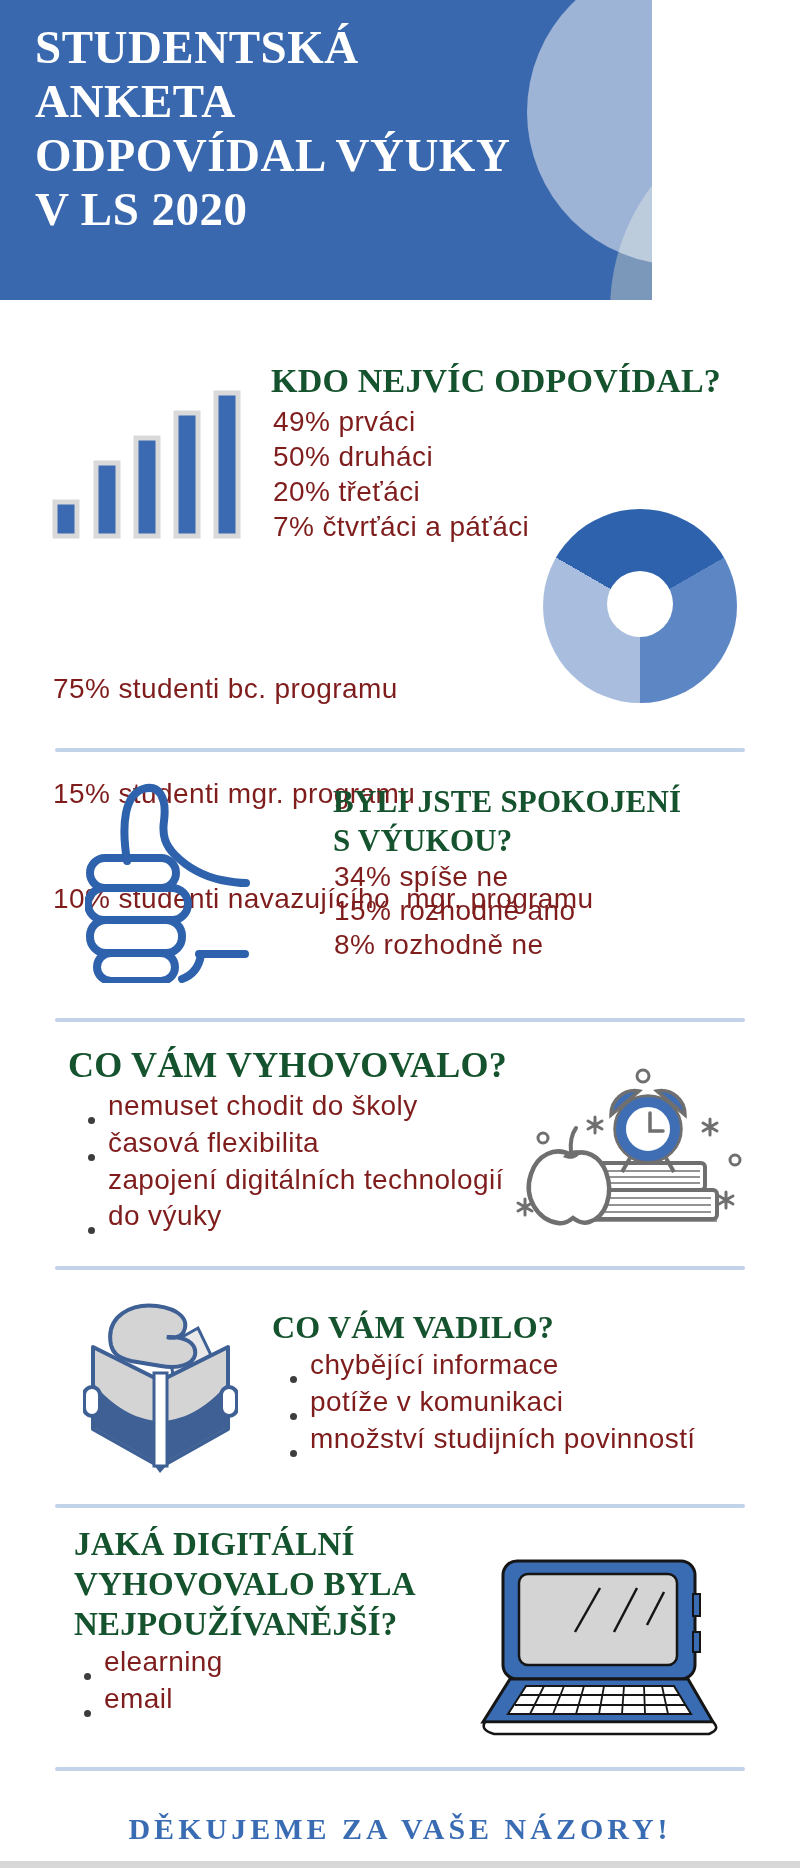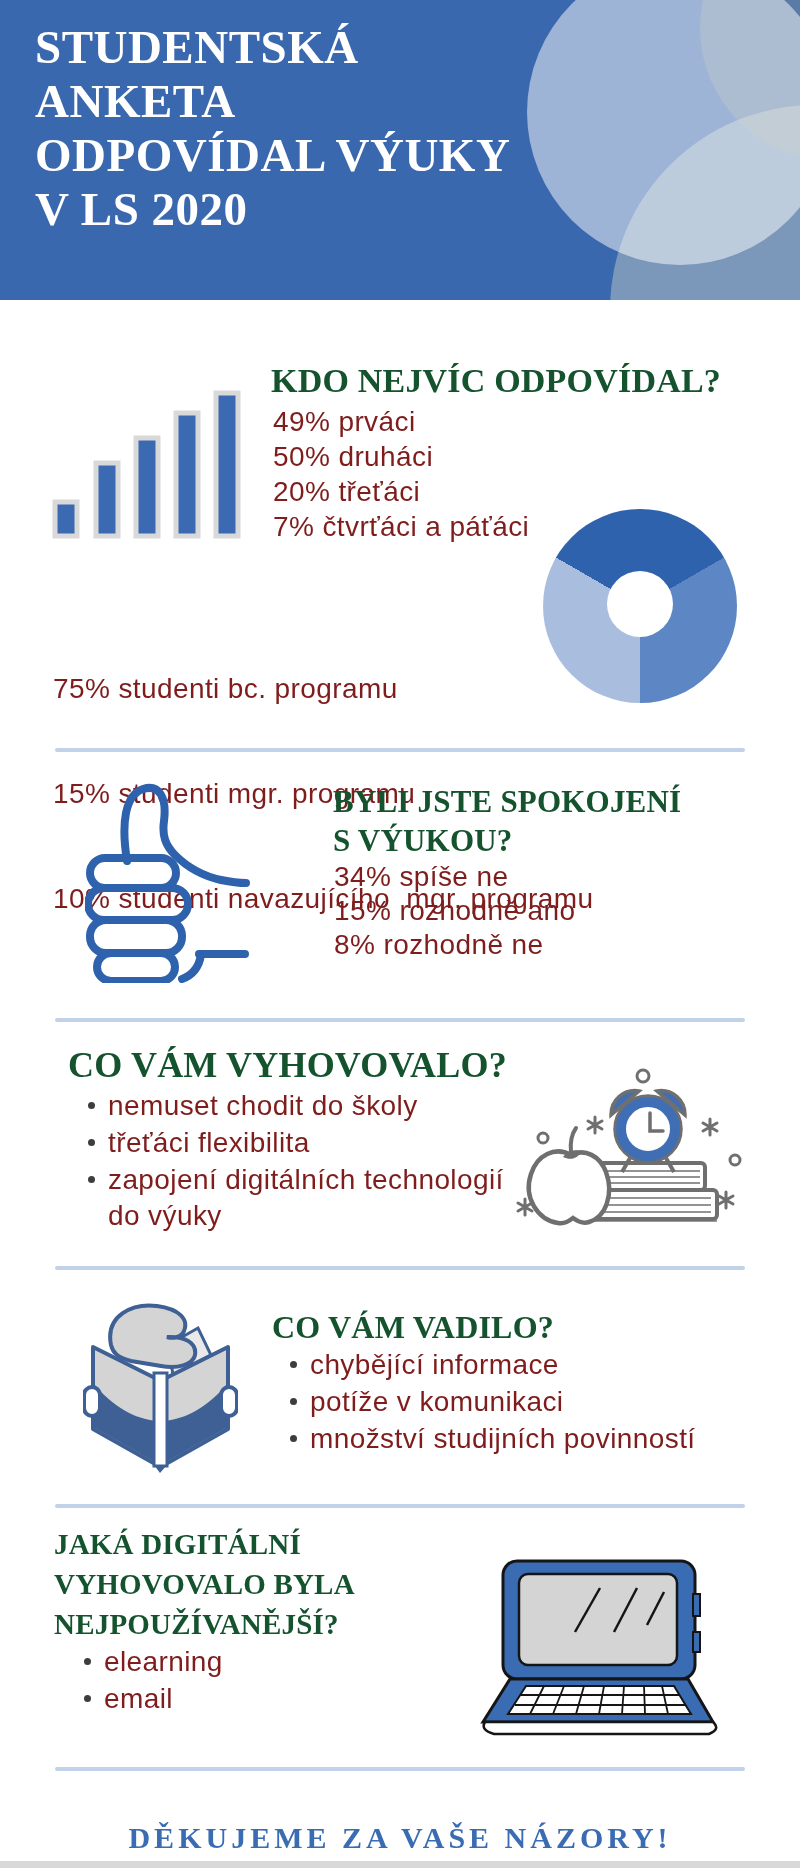--- a/index.html
+++ b/index.html
@@ -1,48 +1,48 @@
 <!DOCTYPE html>
 <html><head>
 <meta charset="utf-8">
 <style>
   html,body {margin:0; padding:0; background:#ffffff;}
   #page {position:relative; width:800px; height:1868px; background:#ffffff; overflow:hidden;
          font-family:"Liberation Sans", sans-serif;}
 
   
-  .header-band {position:absolute; left:0; top:0; width:800px; height:300px; background:#3a68ae; overflow:hidden;}
+  .header-band {position:absolute; left:0; top:0; width:652px; height:300px; background:#3a68ae; overflow:hidden;}
   .hcircle {position:absolute; border-radius:50%;}
   .hc1 {left:527px; top:-41px;  width:306px; height:306px; background:rgba(255,255,255,0.50);}
   .hc2 {left:610px; top:105px;  width:410px; height:410px; background:rgba(205,210,205,0.45);}
   .hc3 {left:700px; top:-104px; width:264px; height:264px; background:rgba(150,160,150,0.35);}
   .main-title {position:absolute; left:35px; top:20px; color:#ffffff;
                font-family:"Liberation Serif", serif; font-weight:700;
                font-size:47px; line-height:54px; letter-spacing:0.5px;}
 
   
   .sec-heading {position:absolute; font-family:"Liberation Serif", serif; font-weight:700;
                 color:#14532d; letter-spacing:0.2px; white-space:nowrap;}
   .body-text {color:#7f1d1d; letter-spacing:0.4px;}
   .stat-list {position:absolute; font-size:28px; line-height:35px;}
   .divider {position:absolute; left:55px; width:690px; height:4px; background:#c2d3e9; border-radius:2px;}
   .bullets {position:absolute; font-size:28px; line-height:36px;}
-  .bullet-row {display:flex; align-items:flex-start; margin-bottom:1px;}
+  .bullet-row {display:flex; align-items:flex-end; margin-bottom:1px;}
   .bullet-dot {flex:none; width:7px; height:7px; border-radius:50%; background:#3d3d3d; margin:14px 13px 0 0;}
   .icon-abs {position:absolute;}
 
   
   .donut {position:absolute; left:543px; top:509px; width:194px; height:194px; border-radius:50%;
           background:conic-gradient(from -60deg, #2e62ad 0deg 120deg, #5d86c4 120deg 240deg, #a9bede 240deg 360deg);}
   .donut-hole {position:absolute; left:64px; top:62px; width:66px; height:66px; border-radius:50%; background:#ffffff;}
 
   
   .footer-text {position:absolute; left:0; top:1812px; width:800px; text-align:center;
                 font-family:"Liberation Serif", serif; font-weight:700; font-size:30px;
-                letter-spacing:4px; color:#3a6cb3;margin-top:9px;}
+                letter-spacing:4px; color:#3a6cb3;}
   .bottom-strip {position:absolute; left:0; top:1861px; width:800px; height:7px; background:#d8d8d8;}
 </style>
 </head>
 <body>
 
 <div id="page">
 
   <div class="header-band">
     <div class="hcircle hc2"></div>
     <div class="hcircle hc3"></div>
@@ -111,21 +111,21 @@
 
   <div class="sec-heading" style="left:68px; top:1044px; font-size:36px;">CO VÁM VYHOVOVALO?</div>
 
   <div class="bullets body-text" style="left:88px; top:1088px; width:420px;">
     <div class="bullet-row">
       <span class="bullet-dot"></span>
       <span>nemuset chodit do školy</span>
     </div>
     <div class="bullet-row">
       <span class="bullet-dot"></span>
-      <span>třeťáci flexibilita</span>
+      <span>časová flexibilita</span>
     </div>
     <div class="bullet-row">
       <span class="bullet-dot"></span>
       <span>zapojení digitálních technologií do výuky</span>
     </div>
   </div>
 
   <svg class="icon-abs" style="left:515px; top:1063px;" width="235" height="165" viewBox="0 0 235 165">
 
     <g stroke="#6f6f6f" stroke-width="3" stroke-linecap="round" fill="none">
@@ -200,21 +200,21 @@
       <span>potíže v komunikaci</span>
     </div>
     <div class="bullet-row">
       <span class="bullet-dot"></span>
       <span>množství studijních povinností</span>
     </div>
   </div>
 
   <div class="divider" style="top:1504px;"></div>
 
-  <div class="sec-heading" style="left:54px; top:1524px; font-size:29px; line-height:40px;">
+  <div class="sec-heading" style="left:74px; top:1524px; font-size:33px; line-height:40px;">
     <div>JAKÁ DIGITÁLNÍ</div>
     <div>VYHOVOVALO BYLA</div>
     <div>NEJPOUŽÍVANĚJŠÍ?</div>
   </div>
 
   <div class="bullets body-text" style="left:84px; top:1644px; width:400px;">
     <div class="bullet-row">
       <span class="bullet-dot"></span>
       <span>elearning</span>
     </div>

